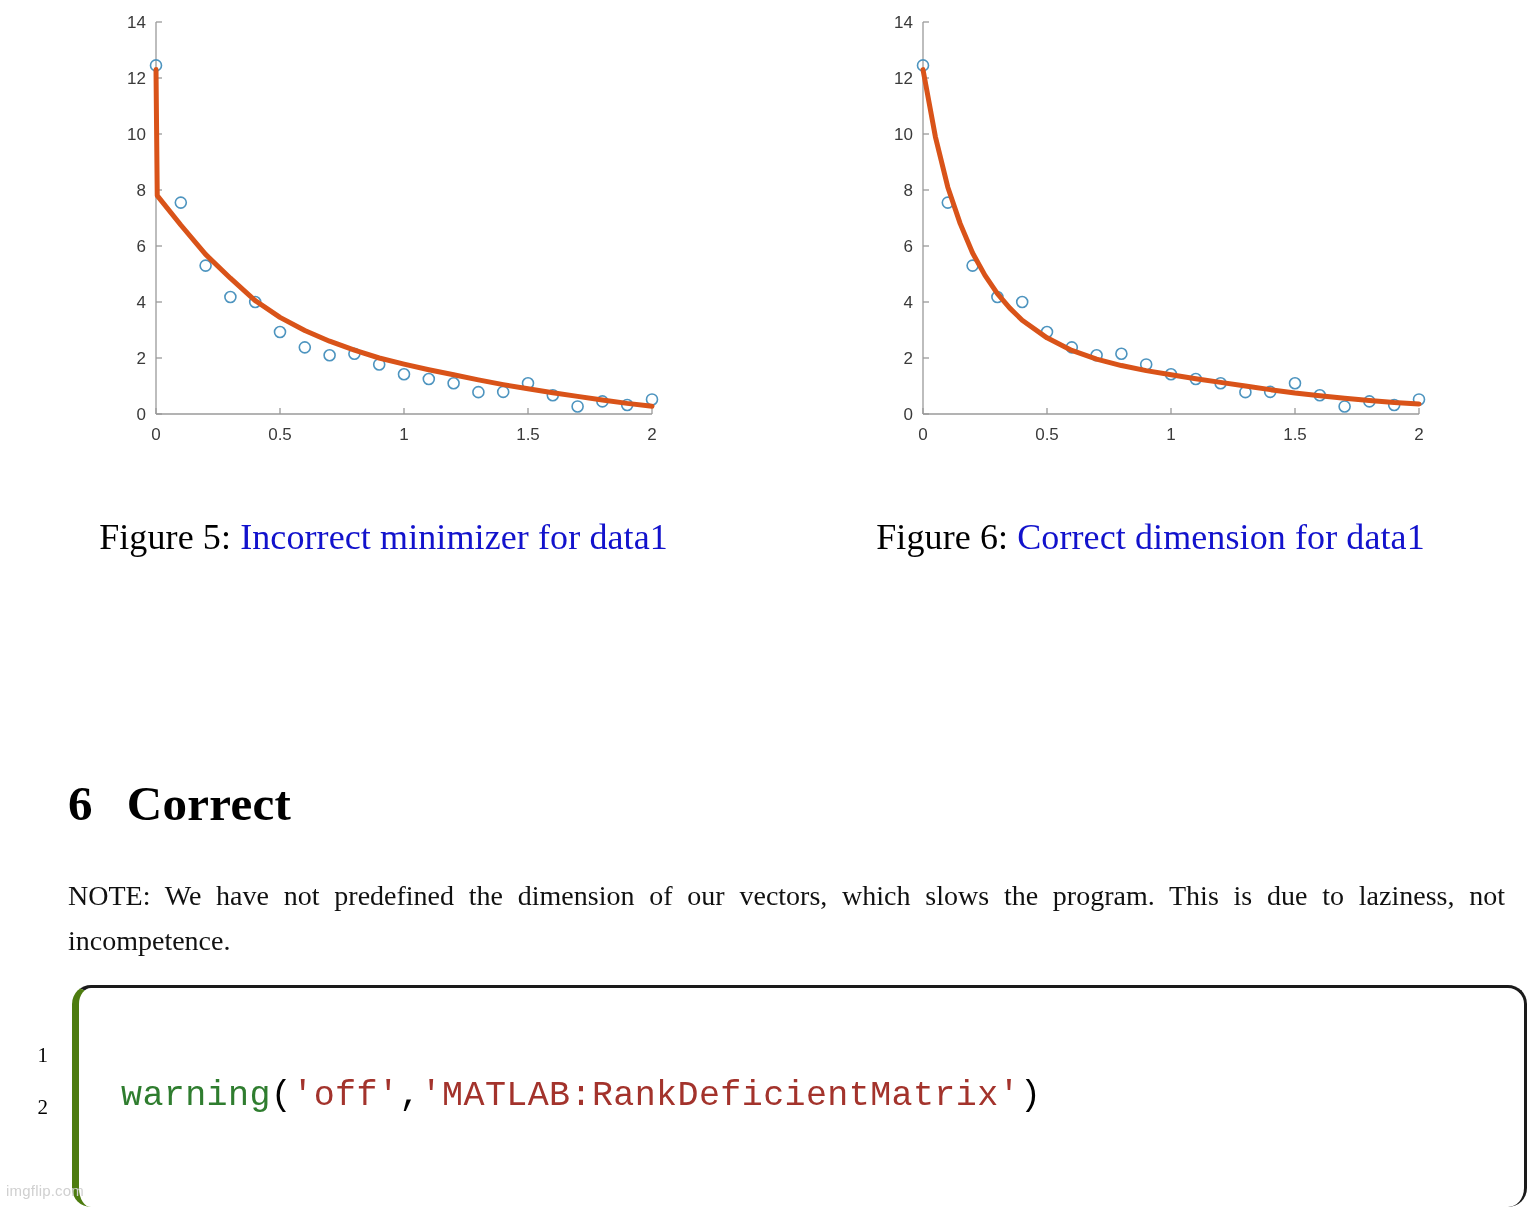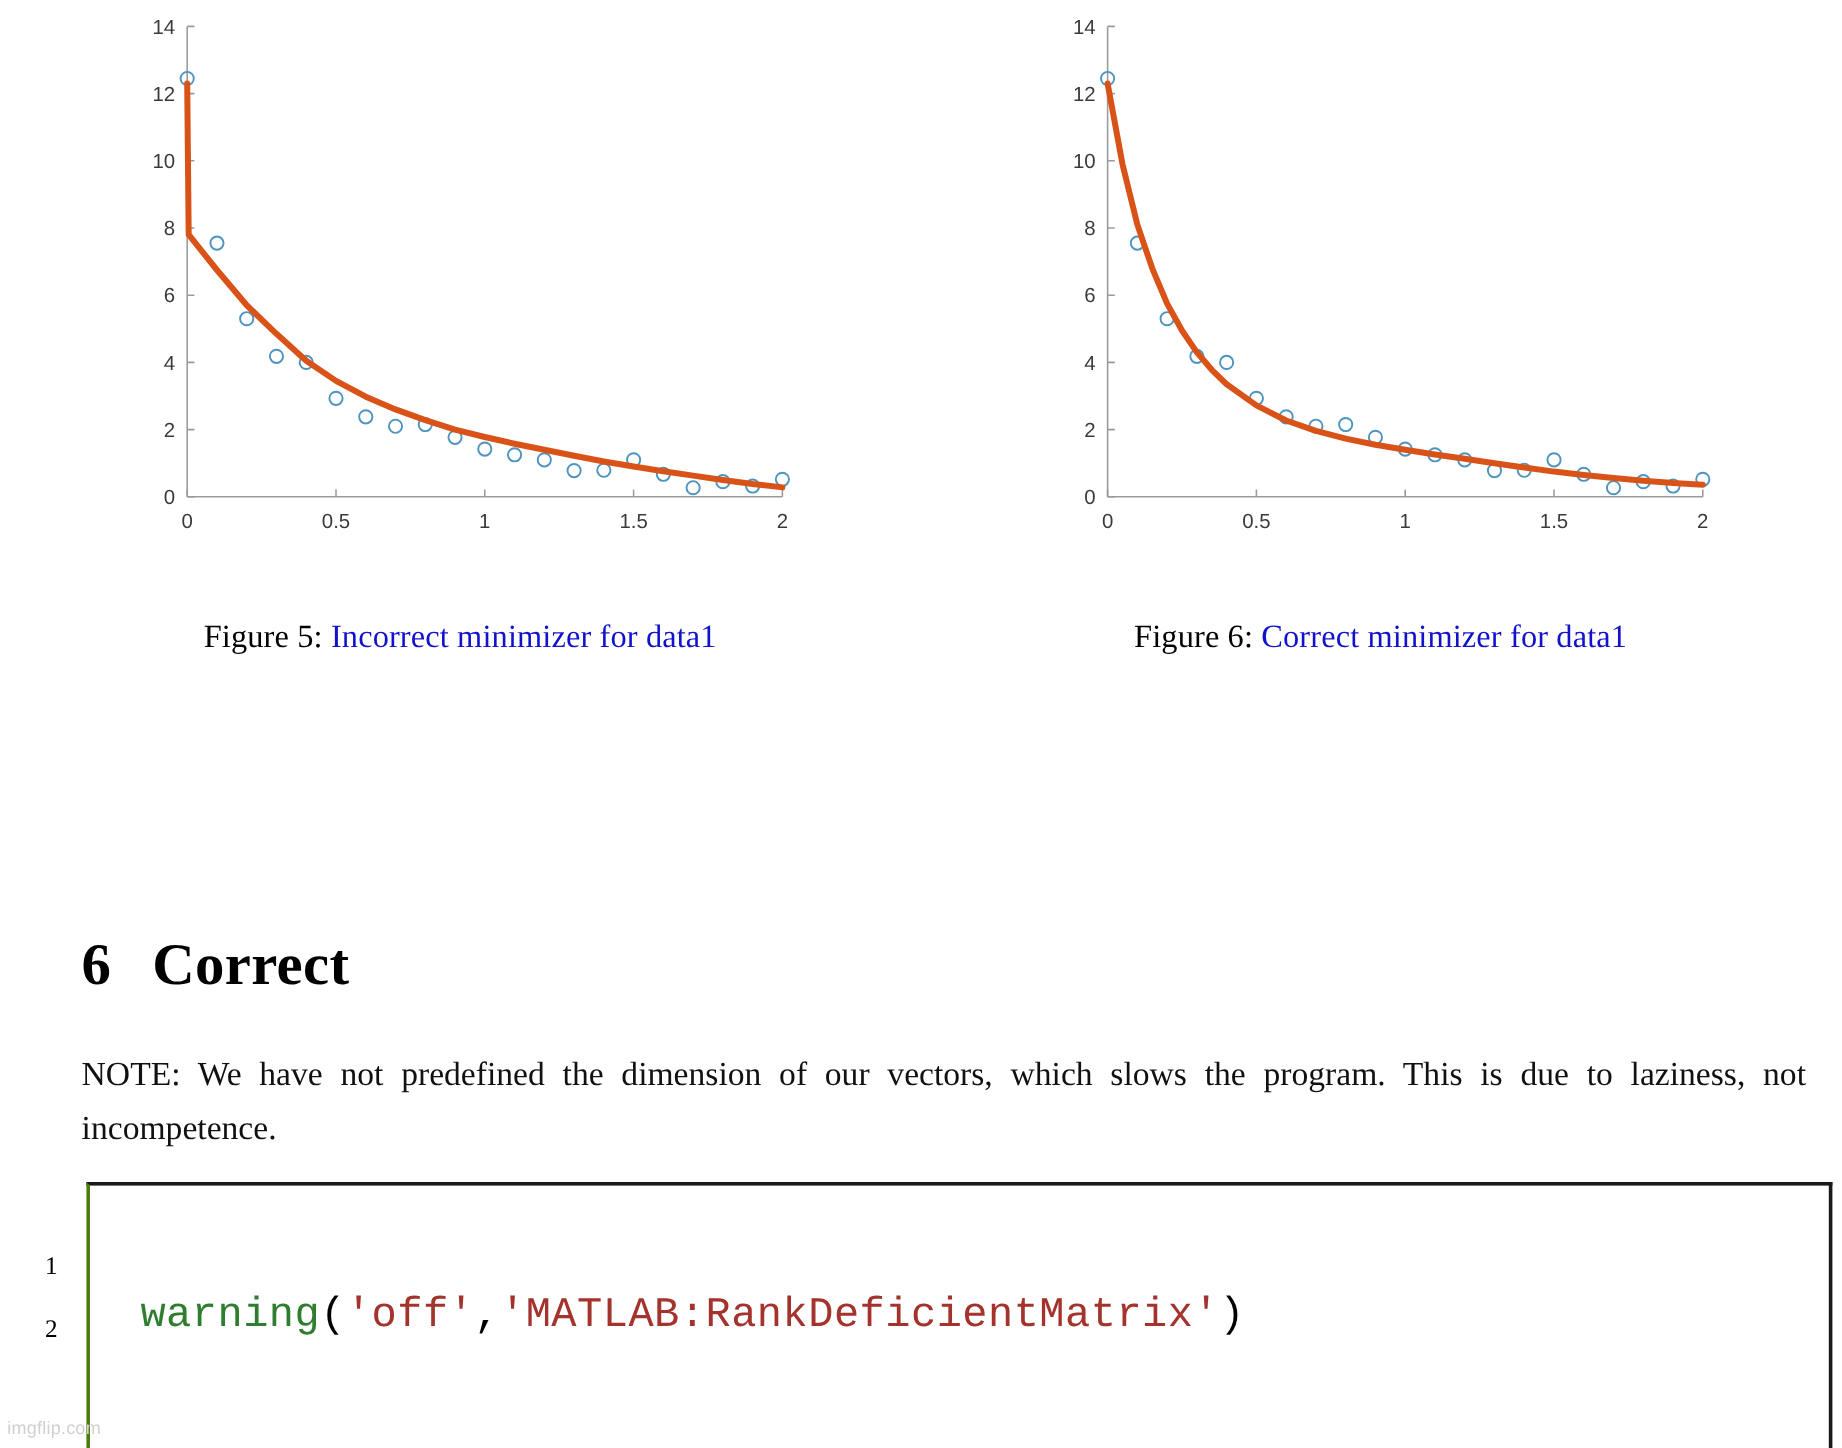--- a/index.html
+++ b/index.html
@@ -38,21 +38,21 @@
     height: 455px;
     position: relative;
   }
   .plot-wrap svg {
     display: block;
   }
 
   .fig-caption {
     width: 660px;
     text-align: center;
-    font-size: 27px;
+    font-size: 36px;
     line-height: 1.45;
     margin-top: 56px;
     letter-spacing: 0.1px;
   }
   .fig-caption .fig-label {
     color: #000000;
   }
   .fig-caption .fig-text {
     color: #1212cc;
   }
@@ -110,25 +110,26 @@
   .code-gutter .lineno.n1 { top: 58px; }
   .code-gutter .lineno.n2 { top: 110px; }
 
   .code-box {
     position: absolute;
     left: 72px;
     top: 0;
     width: 1455px;
     height: 222px;
     border-top: 3px solid #1a1a1a;
-    border-left: 3px solid #4d7c0f;
+    border-left: 7px solid #4d7c0f;
     border-right: 3px solid #1a1a1a;
     border-bottom: none;
     box-sizing: border-box;
     background: #ffffff;
+    border-radius: 19px;
   }
   .code-line {
     position: absolute;
     left: 42px;
     top: 88px;
     font-family: "Liberation Mono", "DejaVu Sans Mono", monospace;
     font-size: 35px;
     white-space: pre;
     letter-spacing: 0.4px;
   }
@@ -268,21 +269,21 @@
             <circle cx="483.60" cy="406.44" r="5.5" fill="none" stroke="#4d94bf" stroke-width="1.6"></circle>
             <circle cx="508.40" cy="401.40" r="5.5" fill="none" stroke="#4d94bf" stroke-width="1.6"></circle>
             <circle cx="533.20" cy="405.04" r="5.5" fill="none" stroke="#4d94bf" stroke-width="1.6"></circle>
             <circle cx="558.00" cy="399.44" r="5.5" fill="none" stroke="#4d94bf" stroke-width="1.6"></circle>
           </g>
           <path d="M 62.00 69.60 L 74.40 136.80 L 86.80 187.20 L 99.20 223.60 L 111.60 253.00 L 124.00 275.40 L 136.40 293.60 L 148.80 308.16 L 161.20 320.20 L 186.00 337.84 L 210.80 350.44 L 235.60 359.12 L 260.40 365.56 L 285.20 370.60 L 310.00 374.80 L 334.80 378.72 L 359.60 382.36 L 384.40 386.00 L 409.20 389.64 L 434.00 393.00 L 458.80 395.80 L 483.60 398.32 L 508.40 400.56 L 533.20 402.52 L 558.00 403.92" fill="none" stroke="#d95319" stroke-width="5" stroke-linejoin="round" stroke-linecap="round"></path>
         </svg>
     </div>
     <div class="fig-caption">
       <span class="fig-label">Figure 6:</span>
-      <span class="fig-text">Correct minimizer for data1</span>
+      <span class="fig-text">Correct dimension for data1</span>
     </div>
   </div>
 
 </div>
 
 <h1 class="section-heading"><span class="sec-num">6</span><span>Correct</span></h1>
 
 <p class="body-para">NOTE: We have not predefined the dimension of our vectors, which slows the program. This is due to laziness, not incompetence.</p>
 
 <div class="code-listing">

